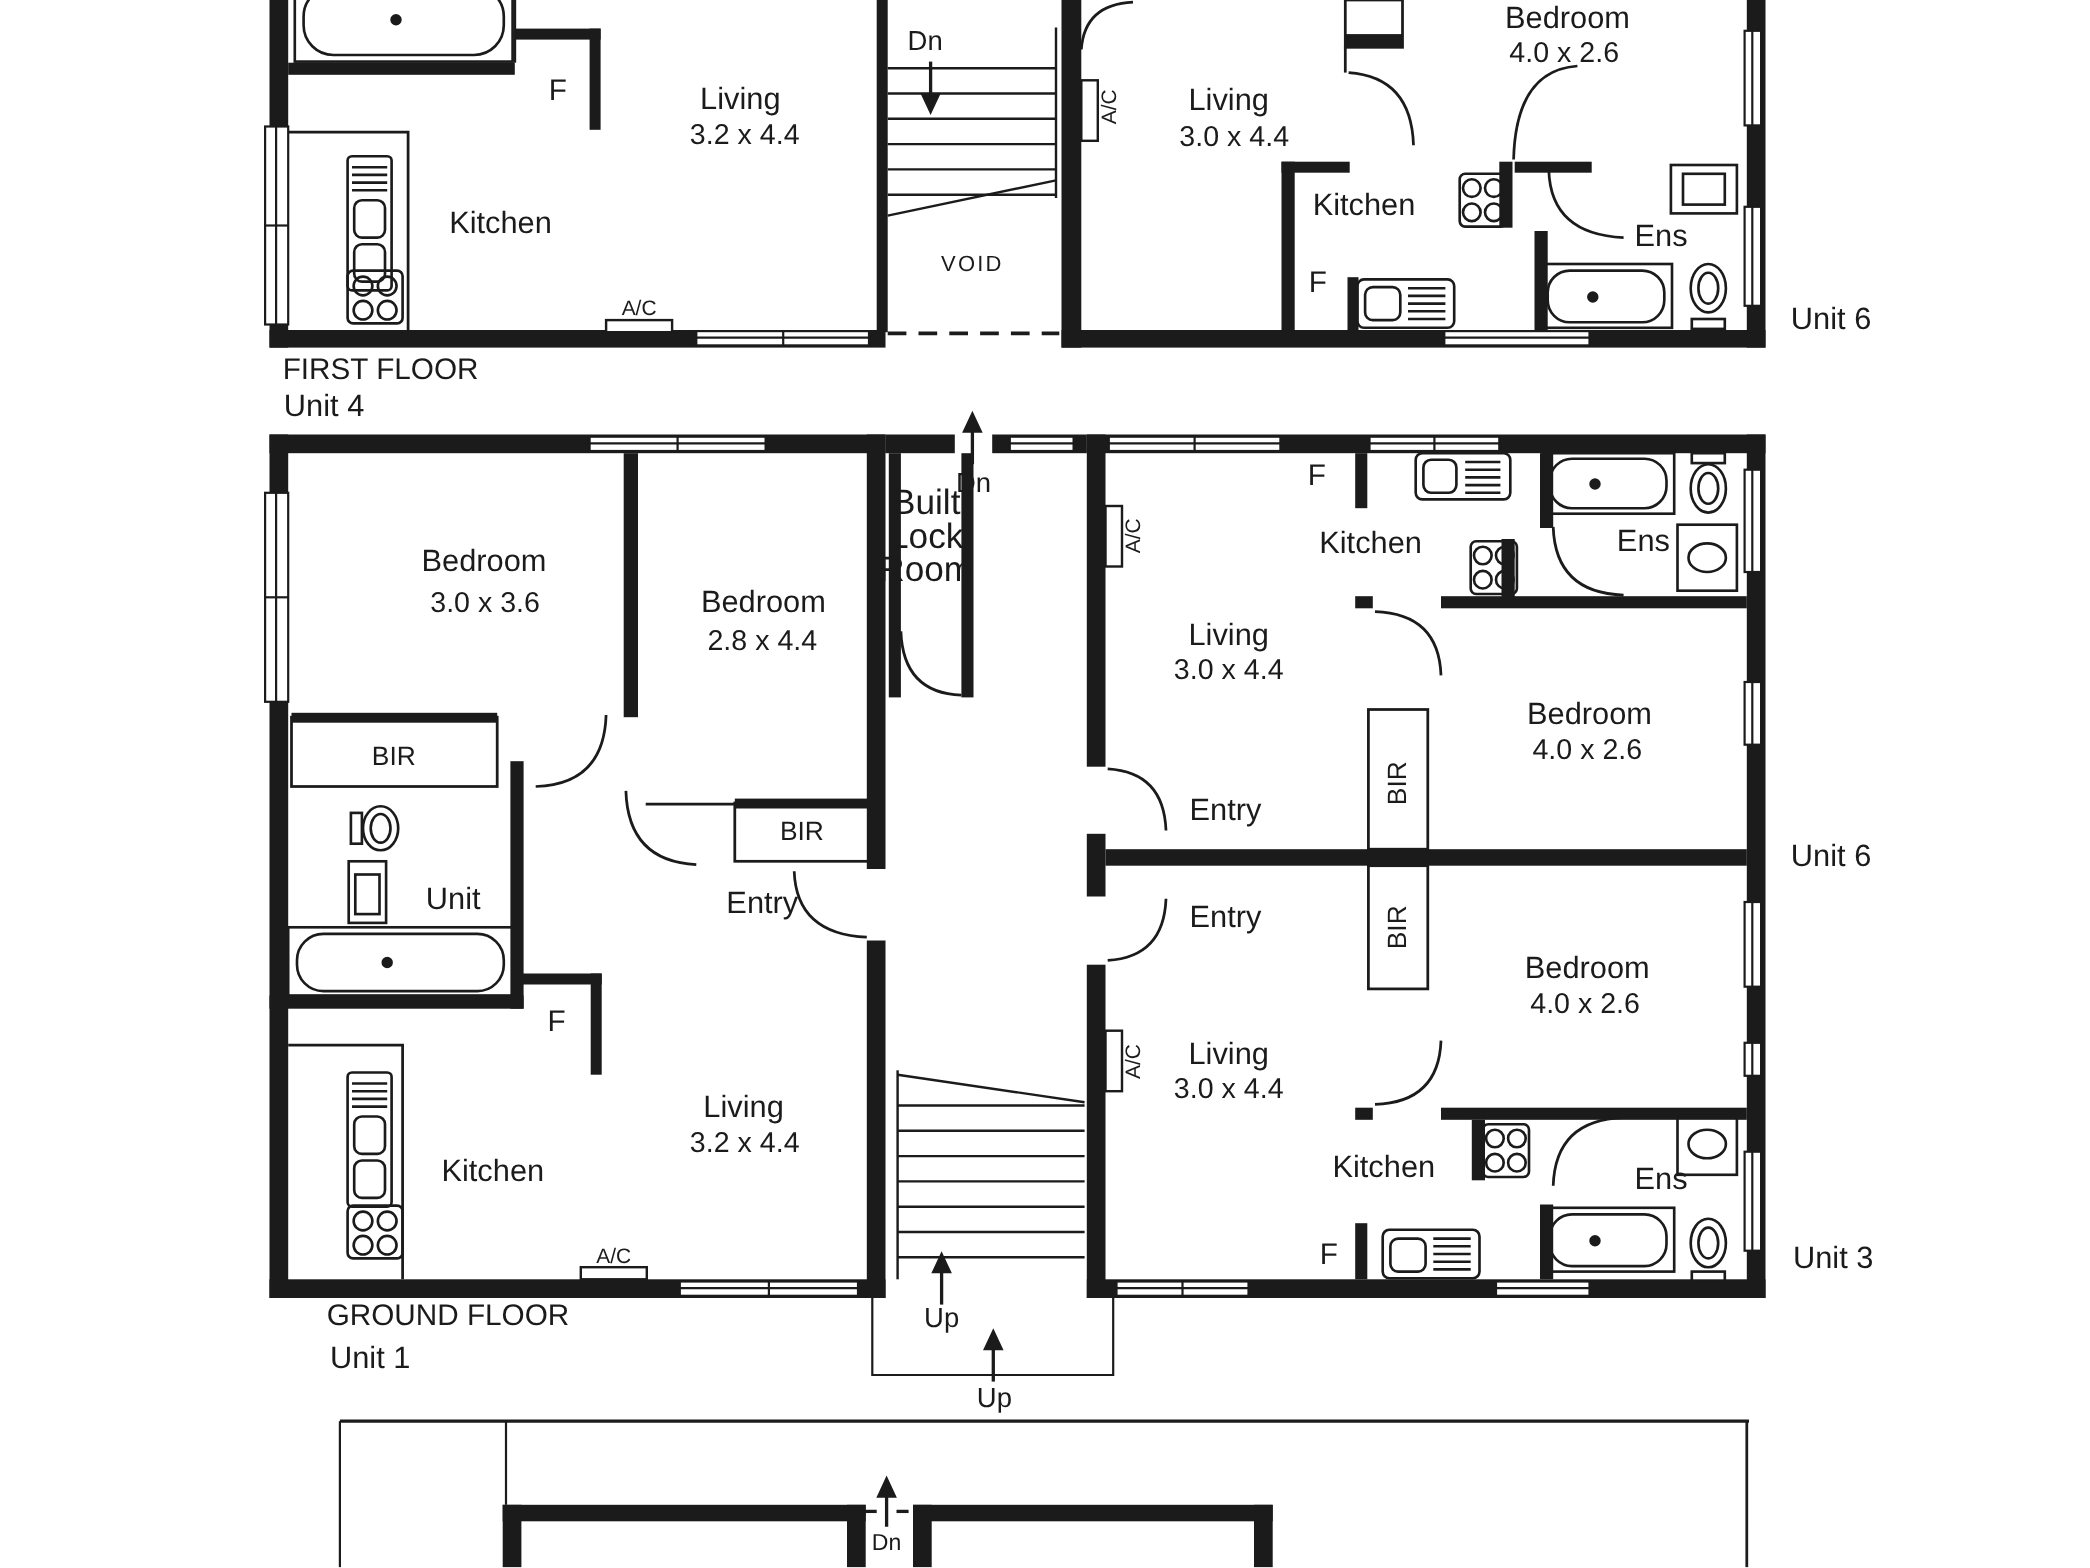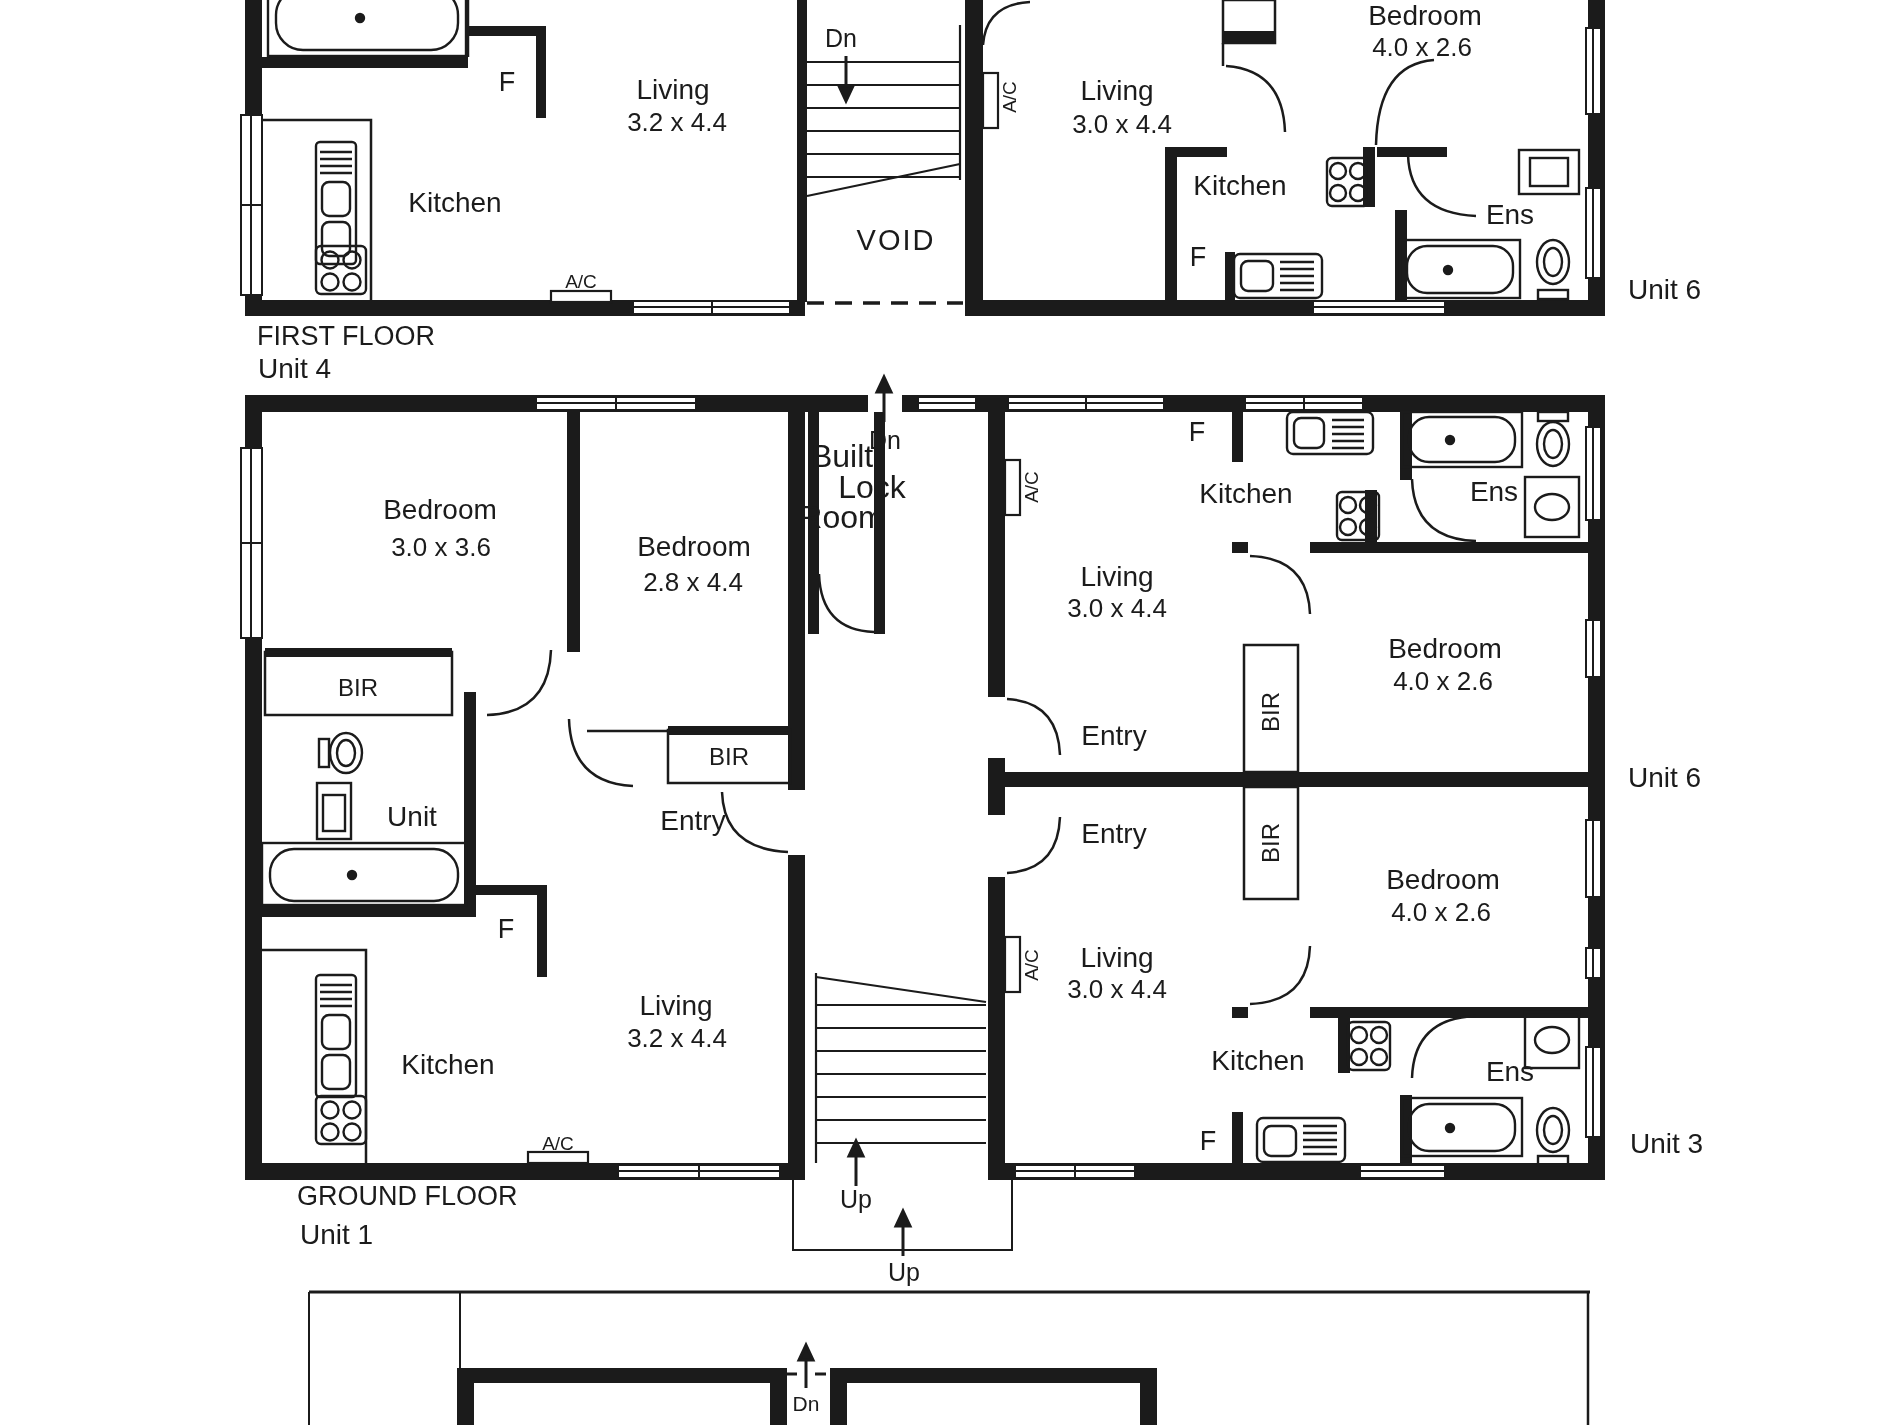--- a/index.html
+++ b/index.html
@@ -7,21 +7,21 @@
           font-family:"Liberation Sans", sans-serif;color:#1b1b1b;}
   #plan-svg{position:absolute;left:0;top:0;}
   .lbl{position:absolute;transform:translate(-50%,-50%);font-size:28px;line-height:1;
        white-space:nowrap;color:#1b1b1b;}
   .dims{font-size:26px;}
   .f{font-size:27px;}
   .ac{font-size:19px;}
   .bir{font-size:24px;}
   .dn{font-size:25px;}
   .tinydn{font-size:21px;}
-  .void{font-size:29px;letter-spacing:2px;margin-left:12px;}
+  .void{font-size:20px;letter-spacing:2px;}
   .lock{font-size:32px;}
   .rot{transform:translate(-50%,-50%) rotate(-90deg);}
   .unit{font-size:28px;transform:translate(0,-50%);}
   .floor{font-size:27px;transform:translate(0,-50%);}
 </style>
 </head>
 <body>
 <div id="canvas">
 
 <svg id="plan-svg" width="1900" height="1425" viewBox="0 0 1900 1425">
@@ -383,21 +383,21 @@
 <div class="lbl" style="left:693px;top:821px">Entry</div>
 <div class="lbl f" style="left:506px;top:929px">F</div>
 <div class="lbl" style="left:448px;top:1065px">Kitchen</div>
 <div class="lbl" style="left:676px;top:1006px">Living</div>
 <div class="lbl dims" style="left:677px;top:1038px">3.2 x 4.4</div>
 <div class="lbl ac" style="left:558px;top:1143px">A/C</div>
 <div class="lbl floor" style="left:297px;top:1196px">GROUND FLOOR</div>
 <div class="lbl unit" style="left:300px;top:1235px">Unit 1</div>
 
 <div class="lbl lock" style="left:842px;top:456px">Built</div>
-<div class="lbl lock" style="left:872px;top:487px">Lock</div>
+<div class="lbl lock" style="left:842px;top:487px">Lock</div>
 <div class="lbl lock" style="left:842px;top:517px">Room</div>
 <div class="lbl dn" style="left:885px;top:440px">Dn</div>
 <div class="lbl dn" style="left:856px;top:1199px">Up</div>
 <div class="lbl dn" style="left:904px;top:1272px">Up</div>
 
 <div class="lbl f" style="left:1197px;top:432px">F</div>
 <div class="lbl" style="left:1246px;top:494px">Kitchen</div>
 <div class="lbl ac rot" style="left:1031px;top:487px">A/C</div>
 <div class="lbl" style="left:1117px;top:577px">Living</div>
 <div class="lbl dims" style="left:1117px;top:608px">3.0 x 4.4</div>

